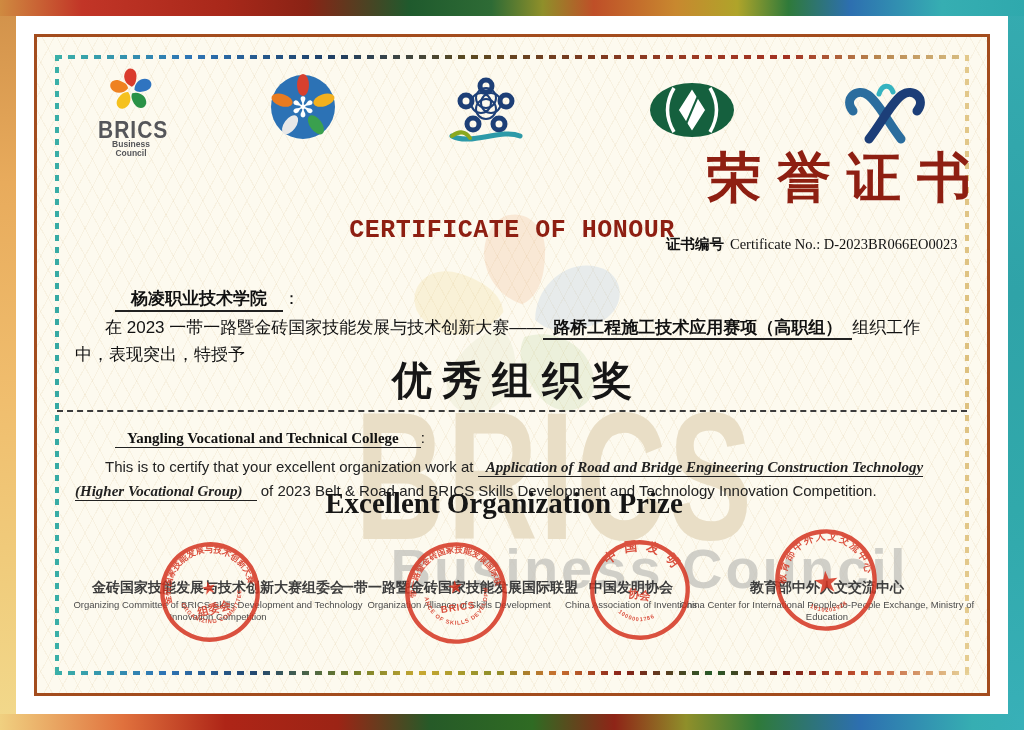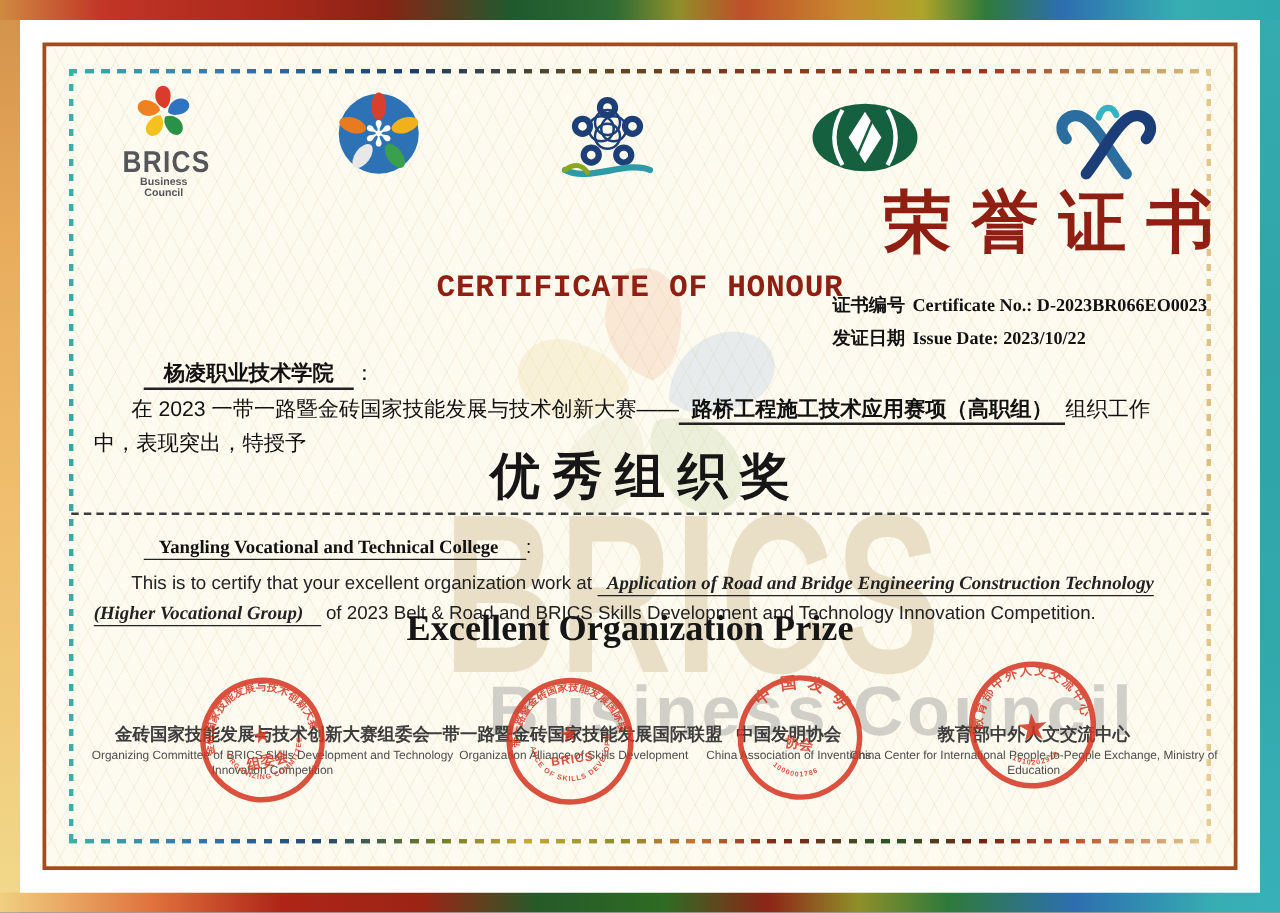--- a/index.html
+++ b/index.html
@@ -53,21 +53,21 @@
   
   .title-cn{position:absolute;left:0;right:0;top:112px;text-align:right;z-index:3;
     font-family:"Liberation Serif","DejaVu Serif",serif;font-weight:bold;font-size:54px;
     letter-spacing:16px;text-indent:16px;color:#8e1f12;line-height:1.1;}
   .title-en{position:absolute;left:0;right:0;top:179px;text-align:center;z-index:3;
     font-weight:bold;font-size:25px;color:#8e1f12;letter-spacing:.5px;font-family:Liberation Mono, monospace;}
   
   .meta{position:absolute;left:629px;top:198px;z-index:3;font-size:14.5px;color:#111;}
   .meta .mrow{margin-bottom:7px;white-space:nowrap;}
   .meta .m-cn{font-weight:bold;margin-right:6px;}
-  .meta .m-en{font-family:"Liberation Serif","DejaVu Serif",serif;font-weight:bold;text-align:center;}
+  .meta .m-en{font-family:"Liberation Serif","DejaVu Serif",serif;font-weight:normal;text-align:center;}
   
   .cn-recipient{position:absolute;left:38px;top:250px;right:38px;z-index:3;font-size:17px;color:#111;}
   .cn-recipient .blank-cn{font-weight:bold;border-bottom:2px solid #222;padding:0 16px 2px 16px;margin-left:40px;}
   .cn-body{position:absolute;left:38px;right:38px;top:277px;z-index:3;font-size:17px;color:#111;
     line-height:27px;text-indent:30px;}
   .blank-ev-cn{font-weight:bold;border-bottom:2px solid #222;padding:0 10px 1px 10px;}
   .award-cn{position:absolute;left:0;right:0;top:316px;text-align:center;z-index:3;
     font-weight:bold;font-size:40px;letter-spacing:10px;text-indent:10px;color:#161616;}
   
   .divider{position:absolute;left:20px;right:20px;top:373px;border-top:2px dashed #3c3c3c;z-index:3;}
@@ -200,23 +200,20 @@
         </svg>
       </div>
 
       <div class="title-cn">荣誉证书</div>
       <div class="title-en">CERTIFICATE OF HONOUR</div>
 
       <div class="meta">
         <div class="mrow">
           <span class="m-cn">证书编号</span><span class="m-en"><span>Certificate No.:</span> <span>D-2023BR066EO0023</span></span>
         </div>
-        <div class="mrow">
-          <span class="m-cn">发证日期</span><span class="m-en"><span>Issue Date:</span> <span>2023/10/22</span></span>
-        </div>
       </div>
 
       <div class="cn-recipient">
         <span class="blank-cn">杨凌职业技术学院</span><span>：</span>
       </div>
       <div class="cn-body">
         <span>在 2023 一带一路暨金砖国家技能发展与技术创新大赛——</span><span class="blank-ev-cn">路桥工程施工技术应用赛项（高职组）</span><span>组织工作中，表现突出，特授予</span>
       </div>
       <div class="award-cn">优秀组织奖</div>
 

